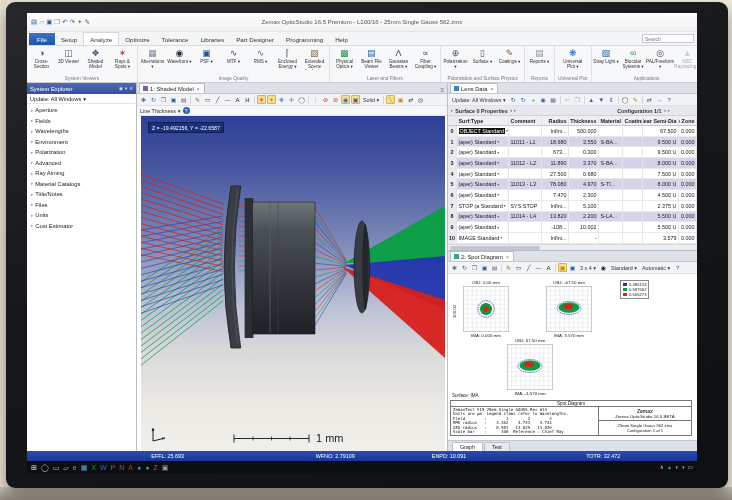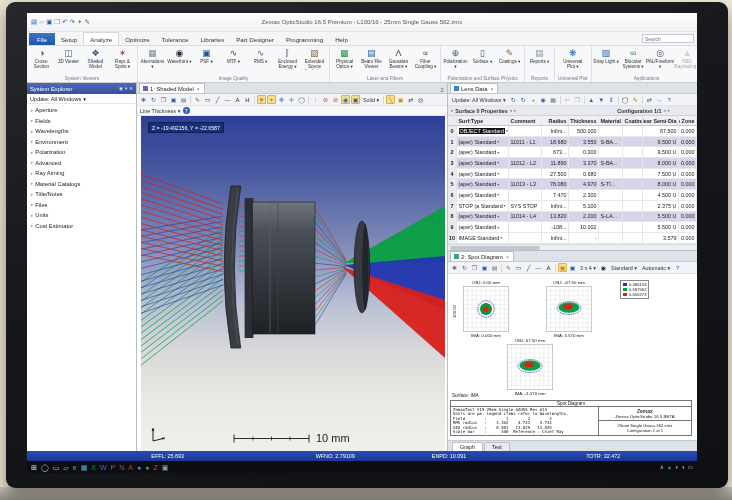--- a/index.html
+++ b/index.html
@@ -503,21 +503,21 @@
             </svg>
             <div class="scalebar">
               <svg width="80" height="9" viewBox="0 0 80 9">
                 <line x1="1" y1="4.5" x2="76" y2="4.5" stroke="#2b2b2b" stroke-width="1"></line>
                 <line x1="1" y1="0.5" x2="1" y2="8.5" stroke="#2b2b2b" stroke-width="1"></line>
                 <line x1="76" y1="0.5" x2="76" y2="8.5" stroke="#2b2b2b" stroke-width="1"></line>
                 <line x1="20" y1="2.5" x2="20" y2="6.5" stroke="#2b2b2b" stroke-width="0.8"></line>
                 <line x1="38.5" y1="2.5" x2="38.5" y2="6.5" stroke="#2b2b2b" stroke-width="0.8"></line>
                 <line x1="57" y1="2.5" x2="57" y2="6.5" stroke="#2b2b2b" stroke-width="0.8"></line>
               </svg>
-              <span class="sl">10 mm</span>
+              <span class="sl">1 mm</span>
             </div>
           </div>
         </div>
       </div>
 
       <div class="rightcol">
 
         <div class="lensdata">
           <div class="wtabs">
             <div class="wtab">

